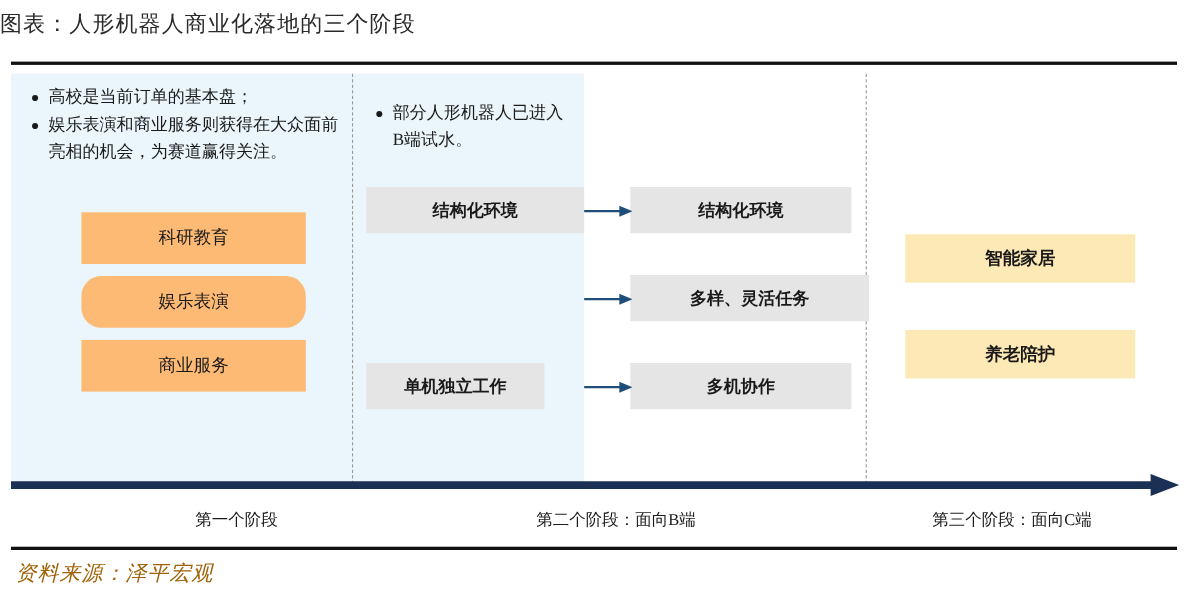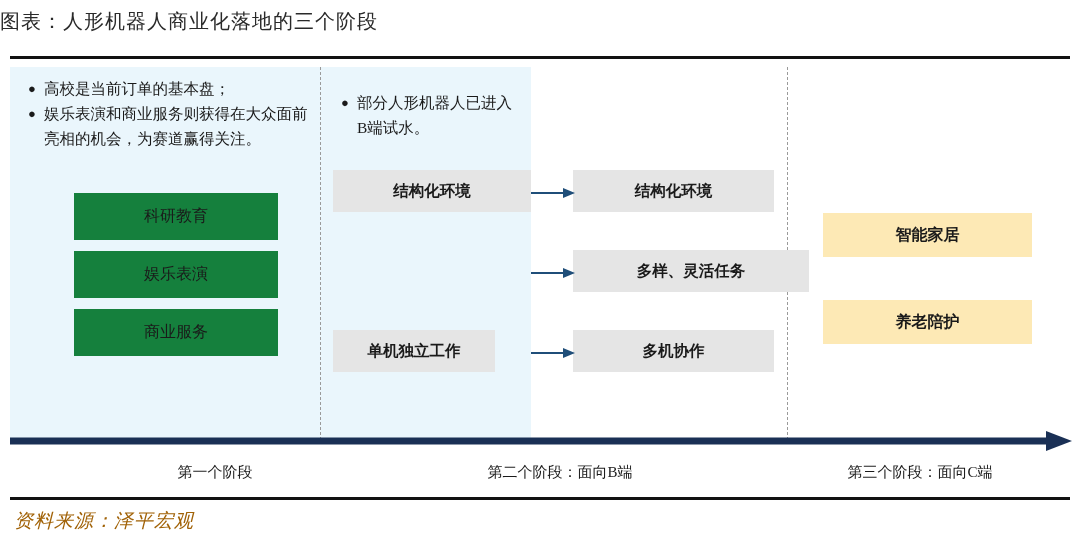--- a/index.html
+++ b/index.html
@@ -108,49 +108,49 @@
   .box {
     position: absolute;
     display: flex;
     align-items: center;
     justify-content: center;
     text-align: center;
     font-size: 16px;
     color: #1a1a1a;
   }
   .box-green {
-    background: #15803d;
+    background: #fdba74;
     font-family: Liberation Mono, monospace;
     font-weight: 400;
   }
   .box-blue {
     background: #e5e5e5;
     font-family: "Liberation Serif", "DejaVu Serif", serif;
     font-weight: 700;
     font-size: 15.5px;
   }
   .box-yellow {
     background: #fde9b5;
     font-family: "Liberation Serif", "DejaVu Serif", serif;
     font-weight: 700;
   }
 
   
   .g1 { left: 74px;  top: 193px; width: 204px; height: 47px; }
-  .g2 { left: 74px;  top: 251px; width: 204px; height: 47px; }
+  .g2 { left: 74px;  top: 251px; width: 204px; height: 47px; border-radius: 18px; }
   .g3 { left: 74px;  top: 309px; width: 204px; height: 47px; text-align: right; }
 
   
   .bl1 { left: 333px; top: 170px; width: 198px; height: 42px; }
   .bl2 { left: 333px; top: 250px; width: 198px; height: 42px; }
   .bl3 { left: 333px; top: 330px; width: 162px; height: 42px; }
 
   
   .br1 { left: 573px; top: 170px; width: 201px; height: 42px; }
-  .br2 { left: 573px; top: 250px; width: 236px; height: 42px; }
+  .br2 { left: 573px; top: 250px; width: 217px; height: 42px; }
   .br3 { left: 573px; top: 330px; width: 201px; height: 42px; }
 
   
   .y1 { left: 823px; top: 213px; width: 209px; height: 44px; }
   .y2 { left: 823px; top: 300px; width: 209px; height: 44px; }
 
   
   .row-arrow {
     position: absolute;
     left: 531px;

